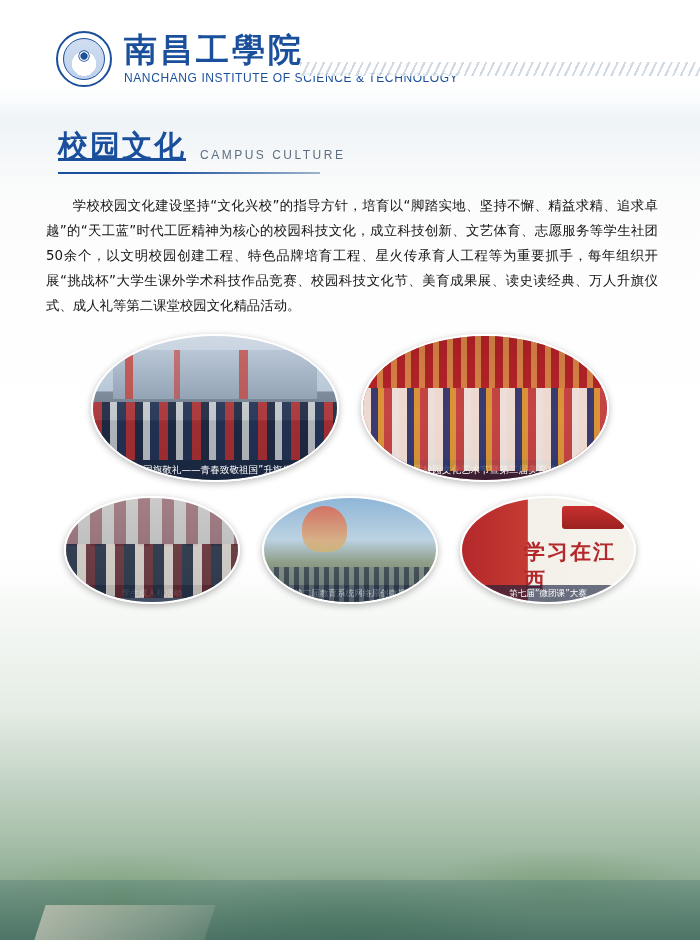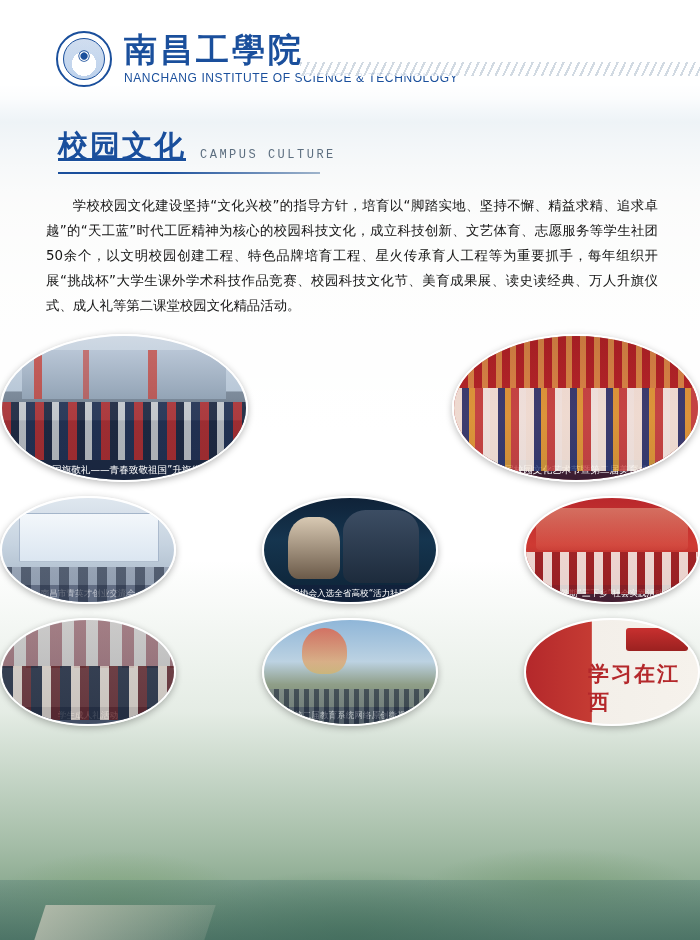--- a/index.html
+++ b/index.html
@@ -113,42 +113,41 @@
   .section-title-cn {
     font-size: 30px; font-weight: bold; color: #1a4f9c;
     letter-spacing: 2px;
     font-family: "DejaVu Sans", sans-serif;
     text-shadow: 0 1px 0 rgba(255,255,255,0.9);
     text-decoration: underline;
   }
   .section-title-en {
     font-size: 12px; color: #5d6f80; letter-spacing: 2.5px;
     margin: 0 0 5px 14px;
-    font-family: Liberation Mono, monospace;
   }
   .section-underline {
     position: absolute; left: 0; bottom: -7px; width: 262px; height: 2px;
     background: linear-gradient(90deg, #1a4f9c 0%, #1a4f9c 40%, #9fb4cb 100%);
   }
 
   
   .body-text {
     position: relative; z-index: 3;
     margin: 26px 42px 0 46px;
     font-family: "DejaVu Sans", sans-serif;
     font-size: 13.4px;
     line-height: 25px;
     color: #141414;
     text-align: justify;
     text-indent: 2em;
   }
 
   
   .gallery { position: relative; z-index: 3; margin-top: 16px; }
-  .row { display: flex; justify-content: space-between; gap: 22px; margin-bottom: 14px; }
+  .row { display: flex; justify-content: center; gap: 22px; margin-bottom: 14px; }
 
   .cell { position: relative; }
   .photo {
     position: relative;
     border-radius: 50% / 50%;
     overflow: hidden;
     border: 2px solid #ffffff;
     box-shadow: 0 2px 7px rgba(0,0,0,0.28);
   }
   .caption {
@@ -373,50 +372,34 @@
         <div class="caption">“向国旗敬礼——青春致敬祖国”升旗仪式</div>
       </div>
     </div>
     <div class="cell">
       <div class="photo ph-art">
         <div class="caption">第七届校园文化艺术节暨第二届美育成果展</div>
       </div>
     </div>
   </div>
 
-  <div class="row r2">
-    <div class="cell">
-      <div class="photo ph-meeting">
-        <div class="caption">南昌市青英才创业交流会</div>
-      </div>
-    </div>
-    <div class="cell">
-      <div class="photo ph-vr">
-        <div class="caption">VR协会入选全省高校“活力社团”</div>
-      </div>
-    </div>
-    <div class="cell">
-      <div class="photo ph-sanxiaxiang">
-        <div class="caption">暑期“三下乡”社会实践活动</div>
-      </div>
-    </div>
-  </div>
 
   <div class="row r3">
     <div class="cell">
       <div class="photo ph-chengren">
         <div class="caption">学生成人礼活动</div>
       </div>
     </div>
     <div class="cell">
       <div class="photo ph-square">
         <div class="caption">江西省第二届教育系统网络原创微视频大赛</div>
       </div>
     </div>
     <div class="cell">
       <div class="photo ph-weituanke">
         <div class="ov-text">学习在江西</div>
+        <div class="caption">第七届“微团课”大赛</div>
       </div>
     </div>
   </div>
 
 
 </div>
 
 </body></html>

